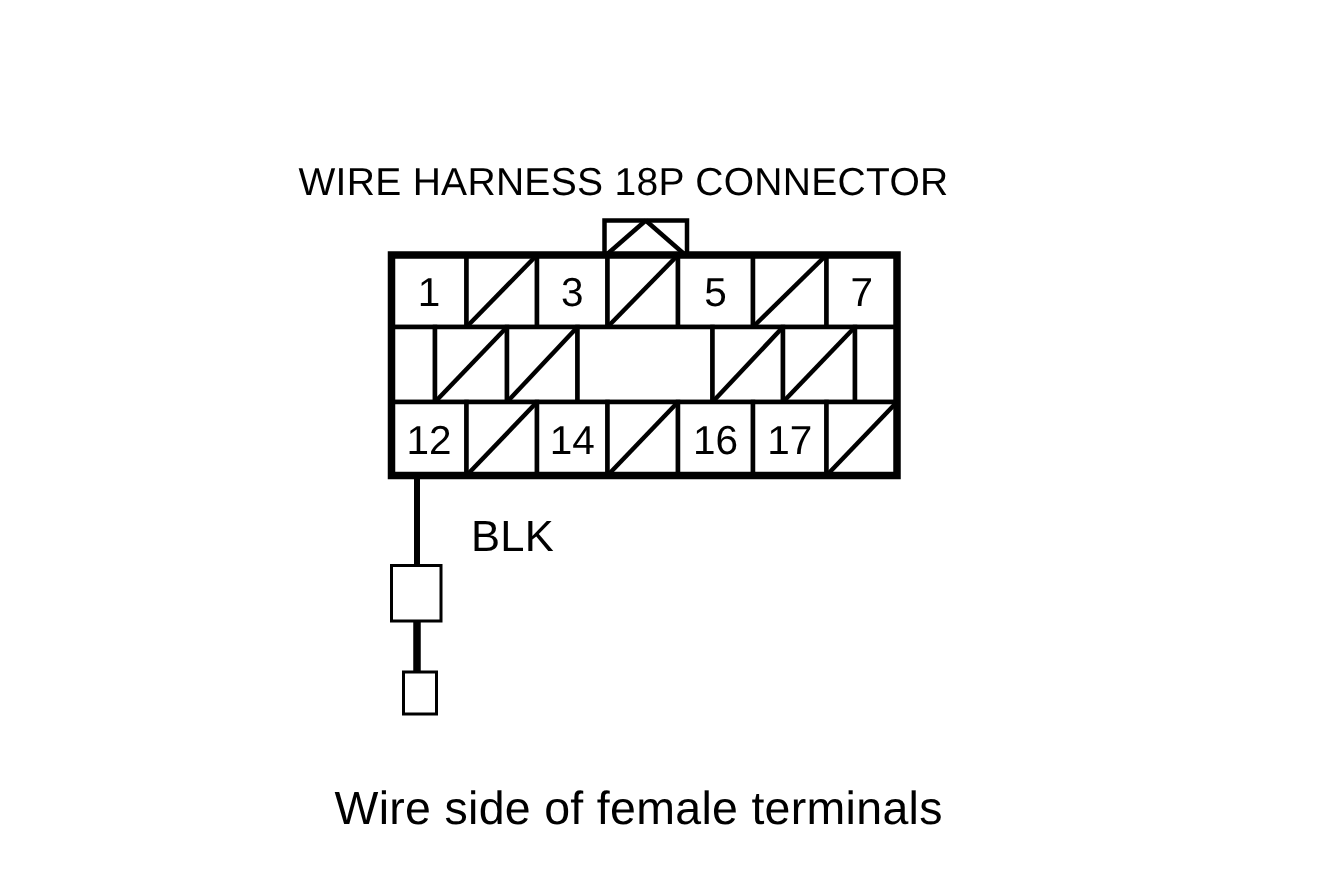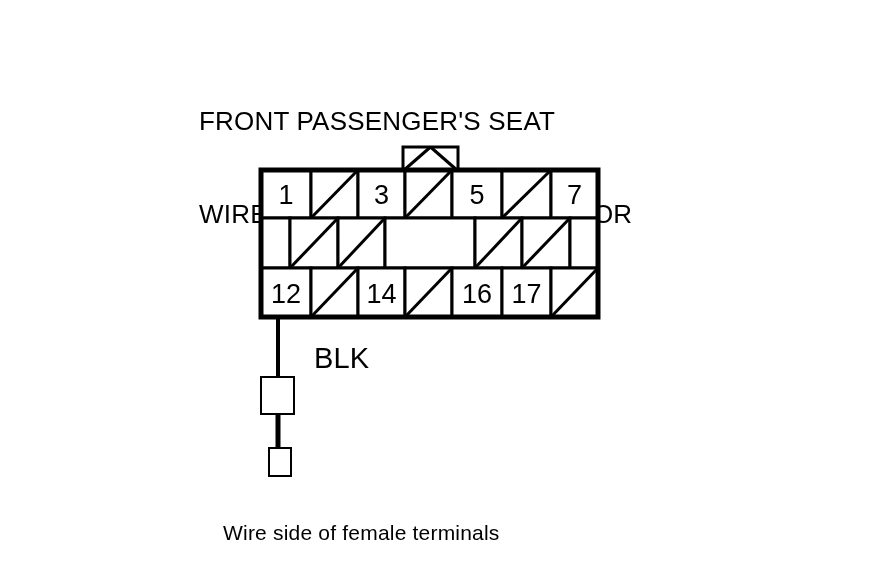--- a/index.html
+++ b/index.html
@@ -31,21 +31,21 @@
     letter-spacing: 0.2px;
     white-space: pre;
   }
   .title-line {
     display: block;
   }
   .caption-block {
     position: absolute;
     left: 223px;
     top: 521px;
-    font-size: 21px;
+    font-size: 31px;
     letter-spacing: 0.2px;
     white-space: pre;
   }
   .wire-label {
     position: absolute;
     left: 314px;
     top: 342px;
     font-size: 29px;
     letter-spacing: 0.2px;
     white-space: pre;
@@ -62,21 +62,20 @@
     font-size: 27px;
     fill: #000000;
   }
 </style>
 </head>
 <body>
 
 <div id="diagram-root">
 
   <div class="title-block">
-    <span class="title-line">FRONT PASSENGER'S SEAT</span>
     <span class="title-line">WIRE HARNESS 18P CONNECTOR</span>
   </div>
 
   <svg class="connector-svg" viewBox="0 0 880 580">
     <g id="connector-group">
         <rect x="403" y="147" width="55" height="24" fill="#ffffff" stroke="#000000" stroke-width="3"></rect>
         <line x1="403" y1="171" x2="430.5" y2="147" stroke="#000000" stroke-width="3"></line>
         <line x1="430.5" y1="147" x2="458" y2="171" stroke="#000000" stroke-width="3"></line>
         <g>
           <rect x="261" y="170" width="50" height="48" fill="#ffffff" stroke="#000000" stroke-width="3"></rect>

